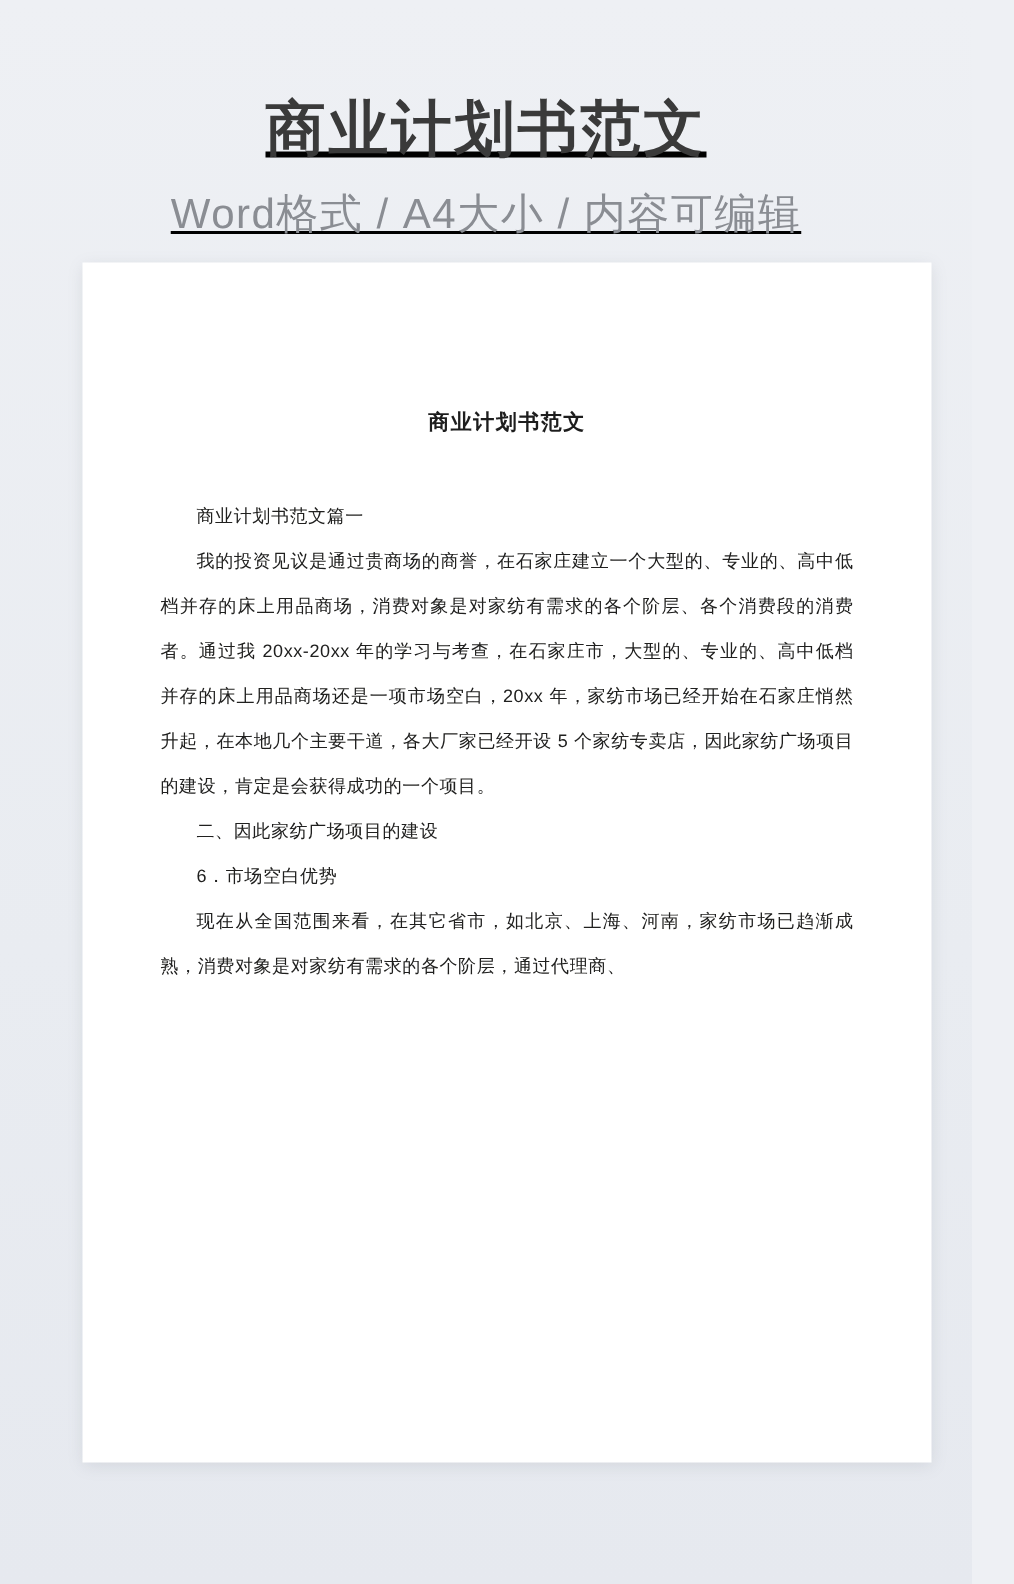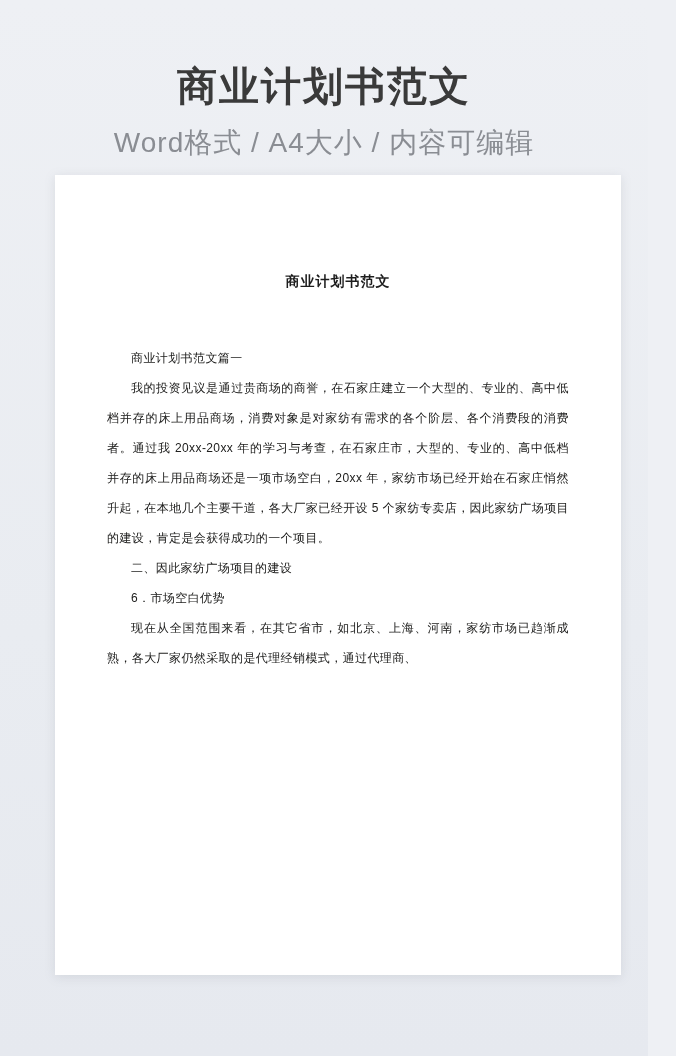--- a/index.html
+++ b/index.html
@@ -12,20 +12,21 @@
     background: #eef0f4;
     font-family: "Liberation Sans", sans-serif;
     overflow: hidden;
   }
   .page {
     position: relative;
     width: 648px;
     height: 1056px;
     background: linear-gradient(180deg, #eef0f4 0%, #e9ecf1 60%, #e6e9ef 100%);
     box-sizing: border-box;
+    text-decoration: underline;
   }
   .header {
     padding-top: 62px;
     text-align: center;
   }
   .main-title {
     font-size: 40px;
     font-weight: bold;
     color: #3a3a3a;
     letter-spacing: 2px;
@@ -56,21 +57,21 @@
   }
   .doc-title {
     text-align: center;
     font-size: 14px;
     font-weight: bold;
     color: #1d1d1d;
     margin-top: 98px;
     letter-spacing: 1px;
   }
   .doc-body {
-    margin-top: 52px;
+    margin-top: 38px;
   }
   .para {
     font-size: 12px;
     line-height: 30px;
     color: #20201f;
     text-align: justify;
     letter-spacing: 0.4px;
     margin: 0;
   }
   .indent {
@@ -88,18 +89,18 @@
   </div>
 
   <div class="doc-wrap">
     <div class="doc-inner">
       <div class="doc-title">商业计划书范文</div>
       <div class="doc-body">
         <p class="para indent">商业计划书范文篇一</p>
         <p class="para indent">我的投资见议是通过贵商场的商誉，在石家庄建立一个大型的、专业的、高中低档并存的床上用品商场，消费对象是对家纺有需求的各个阶层、各个消费段的消费者。通过我 20xx-20xx 年的学习与考查，在石家庄市，大型的、专业的、高中低档并存的床上用品商场还是一项市场空白，20xx 年，家纺市场已经开始在石家庄悄然升起，在本地几个主要干道，各大厂家已经开设 5 个家纺专卖店，因此家纺广场项目的建设，肯定是会获得成功的一个项目。</p>
         <p class="para indent">二、因此家纺广场项目的建设</p>
         <p class="para indent">6．市场空白优势</p>
-        <p class="para indent">现在从全国范围来看，在其它省市，如北京、上海、河南，家纺市场已趋渐成熟，各大厂家仍然采取的是代理经销模式，通过代理商、</p>
+        <p class="para indent">现在从全国范围来看，在其它省市，如北京、上海、河南，家纺市场已趋渐成熟，消费对象是对家纺有需求的各个阶层，通过代理商、</p>
       </div>
     </div>
   </div>
 
 </div>
 
 </body></html>

